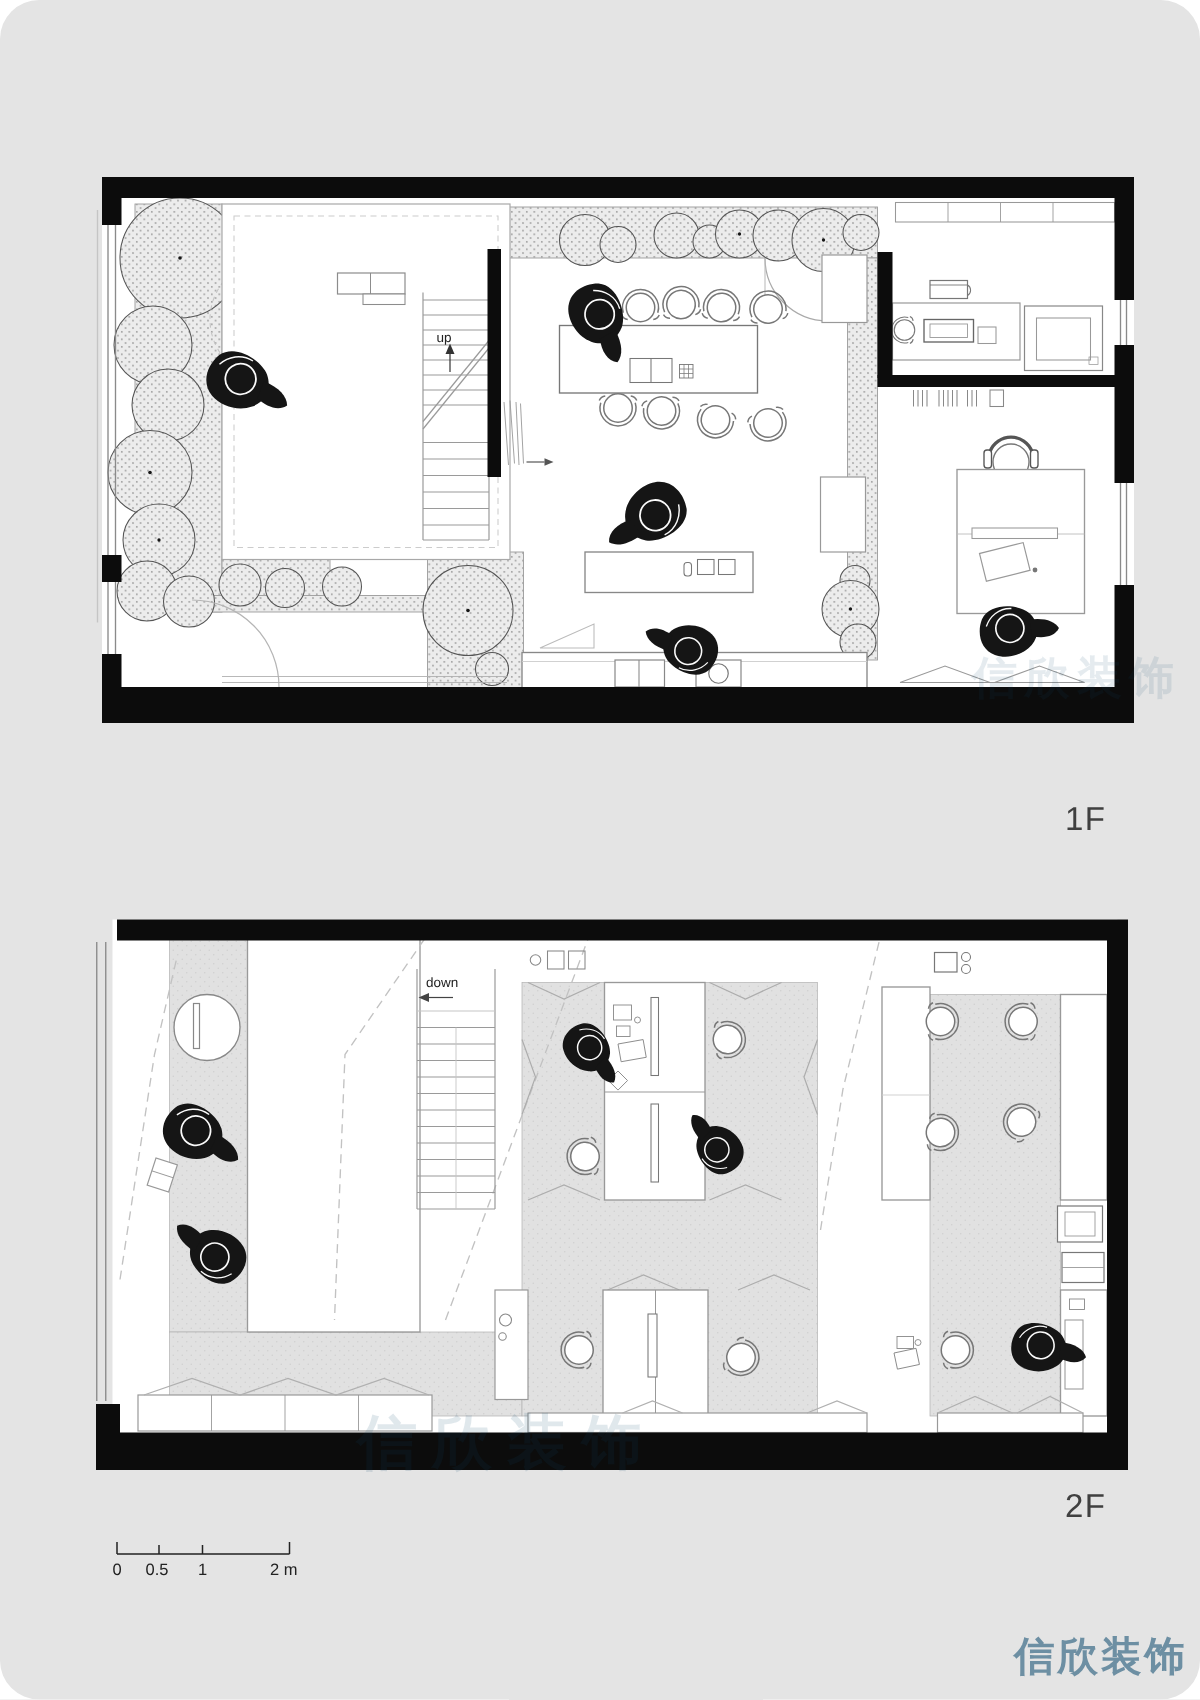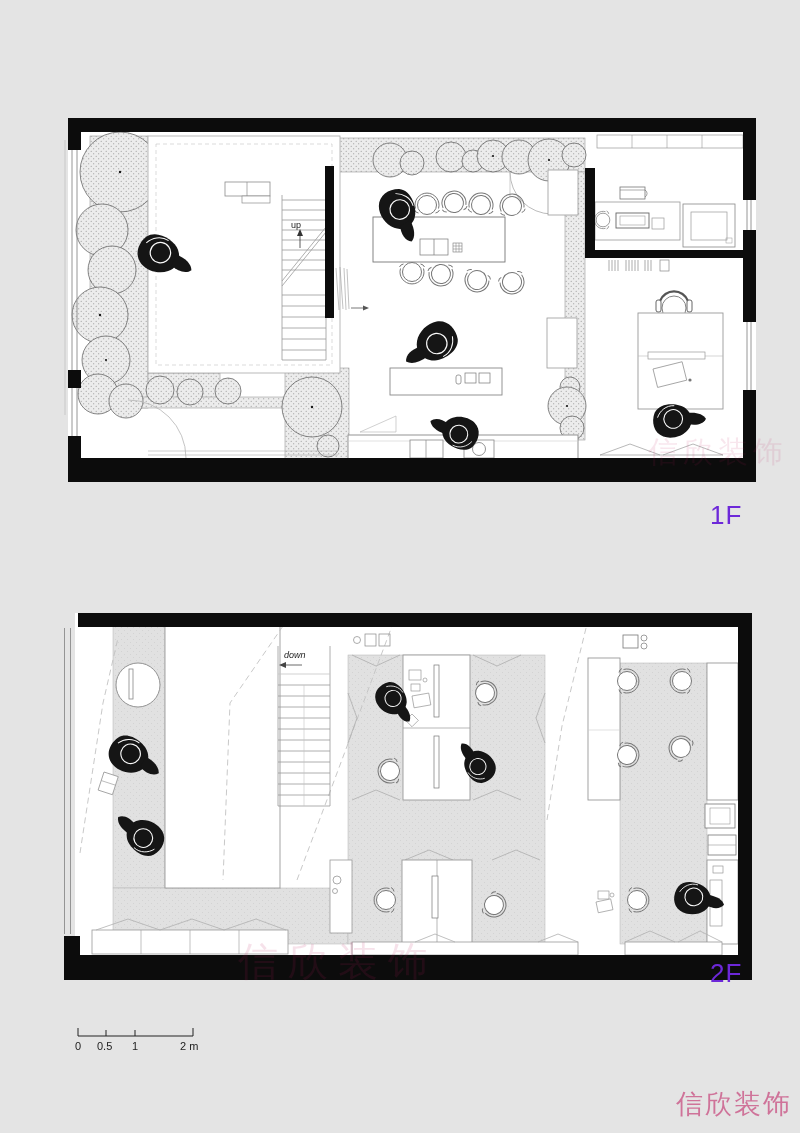--- a/index.html
+++ b/index.html
@@ -1,23 +1,23 @@
 <!DOCTYPE html>
 <html><head>
 <meta charset="utf-8">
 <style>
   html,body{margin:0;padding:0;}
   .page{position:relative;width:800px;height:1133px;background:#e4e4e4;overflow:hidden;
-        font-family:"Liberation Sans",sans-serif;}
+        font-family:"Liberation Sans",sans-serif;border-radius:26px;}
   .plan{position:absolute;}
   .plan svg{display:block;}
-  .floor-label{position:absolute;font-size:26px;color:#6d28d9;letter-spacing:1px;
-        font-family:"Liberation Sans",sans-serif;}
+  .floor-label{position:absolute;font-size:22px;color:#404040;letter-spacing:1px;
+        font-family:"Liberation Sans",sans-serif;margin-top:33px;}
   svg text{font-family:"Liberation Sans",sans-serif;}
-  .wm{position:absolute;color:#be185d;font-weight:normal;pointer-events:none;white-space:nowrap;}
+  .wm{position:absolute;color:#0c4a6e;font-weight:bold;pointer-events:none;white-space:nowrap;}
   #wm-1f{left:648px;top:432px;font-size:30px;opacity:0.10;letter-spacing:5px;}
   #wm-2f{left:238px;top:934px;font-size:40px;opacity:0.12;letter-spacing:10px;}
   #wm-br{left:676px;top:1086px;font-size:27px;opacity:0.55;letter-spacing:2px;}
   .scalebar{position:absolute;left:70px;top:1024px;}
 </style>
 </head>
 <body>
 
 <div class="page">
 
@@ -246,21 +246,21 @@
           <line x1="17" y1="278" x2="17" y2="326"></line>
       <line x1="687" y1="90" x2="687" y2="120"></line>
           <line x1="691" y1="90" x2="691" y2="120"></line>
       <line x1="687" y1="212" x2="687" y2="280"></line>
           <line x1="691" y1="212" x2="691" y2="280"></line>
       <line x1="5" y1="30" x2="5" y2="305" stroke="#c5c5c5"></line>
     </g>
   </svg>
   </div>
 
-  <div class="plan" style="left:60px;top:608px;font-style:italic;">
+  <div class="plan" style="left:60px;top:608px;">
   <svg width="692" height="372" viewBox="0 0 692 372">
     <defs>
       <pattern id="flo" patternUnits="userSpaceOnUse" width="6" height="6">
         <rect width="6" height="6" fill="#e1e1e1"></rect>
         <circle cx="1.5" cy="1.5" r="0.5" fill="#cfcfcf"></circle>
         <circle cx="4.5" cy="4.5" r="0.5" fill="#cfcfcf"></circle>
       </pattern>
       <g id="person2">
         <path d="M-14,-13 C-20,-6 -21,4 -14,10 C-8,15 2,16 9,12 C16,8 18,0 14,-7 C10,-14 -6,-21 -14,-13 Z" fill="#151515"></path>
         <path d="M13,-3 C22,-1 27,3 28,8 C24,12 17,11 11,7 Z" fill="#151515"></path>

